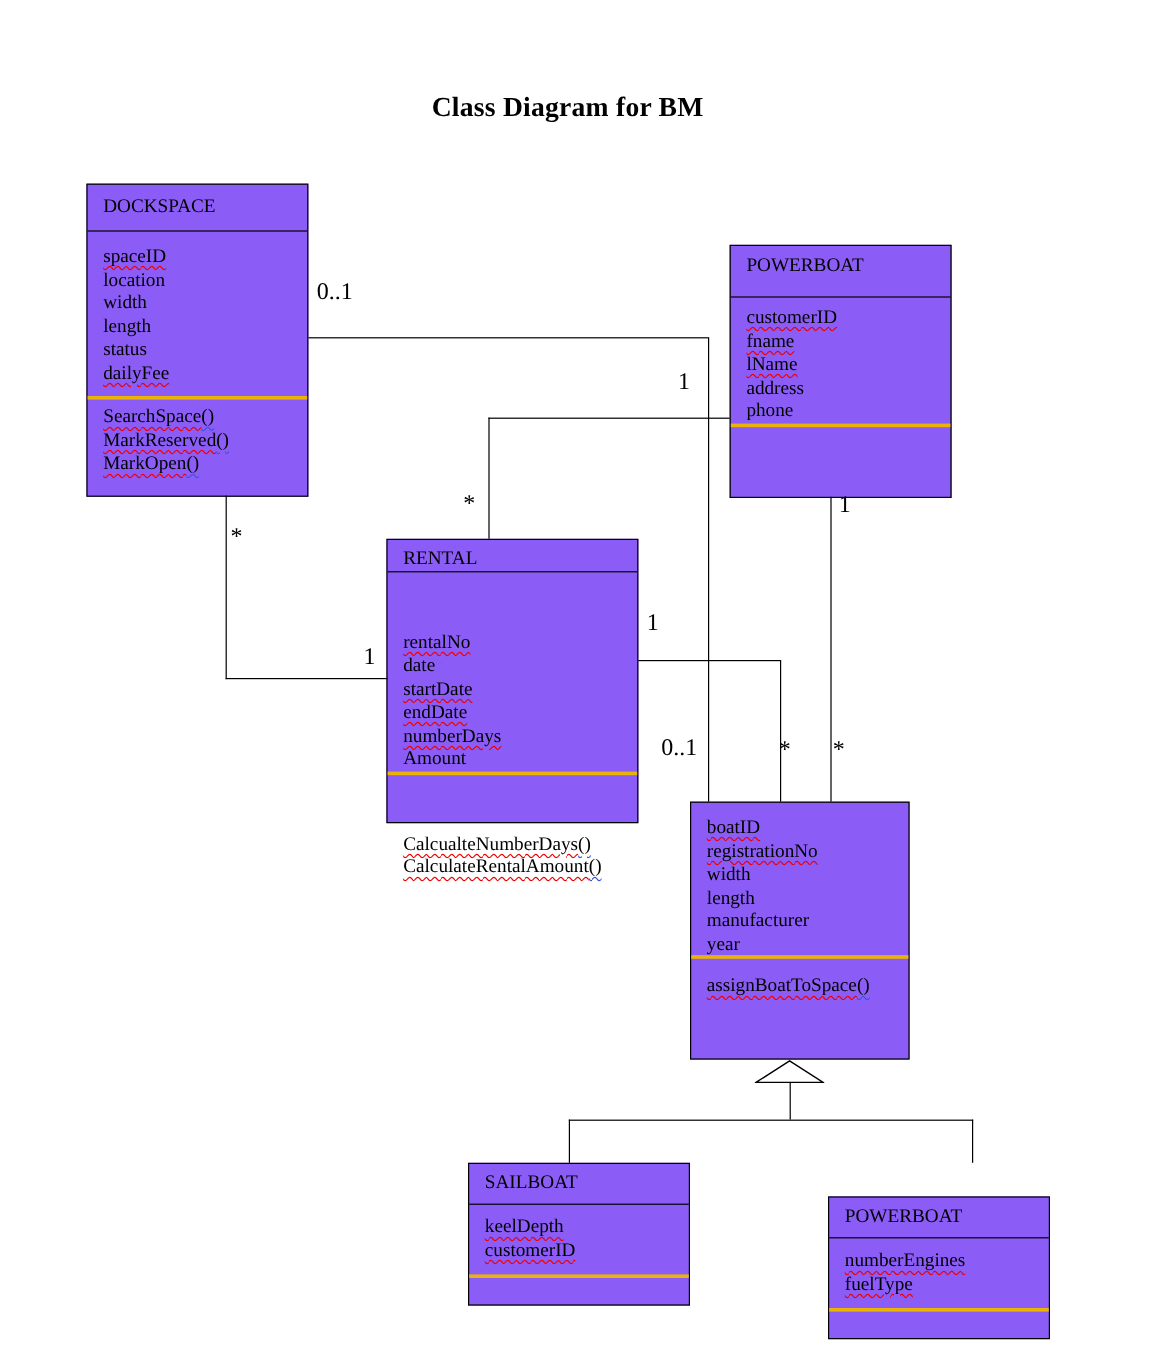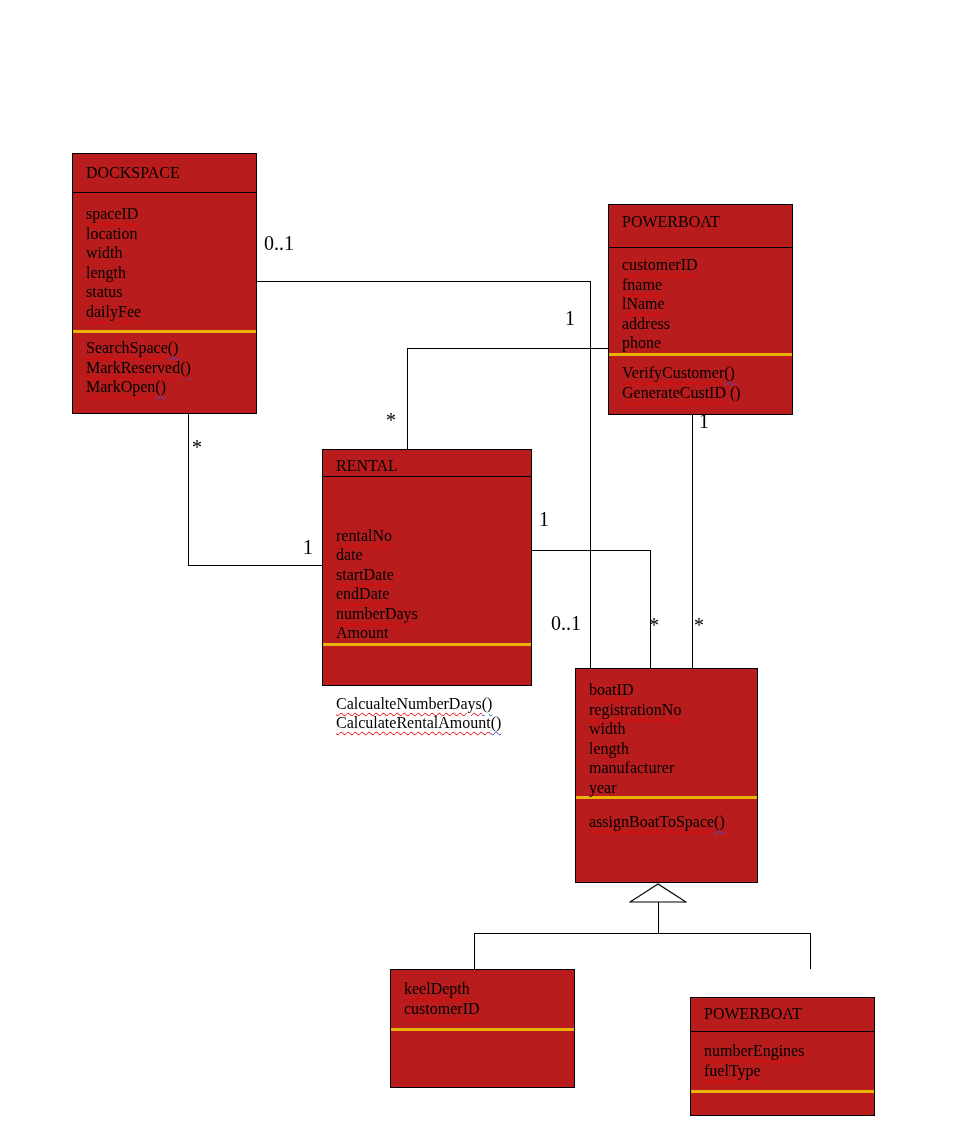--- a/index.html
+++ b/index.html
@@ -6,21 +6,21 @@
   html,body { background:#ffffff; }
   body { font-family:"Liberation Serif","DejaVu Serif",serif; color:#000; }
   .canvas { position:relative; width:972px; height:1133px; background:#fff; overflow:hidden; }
 
   .diagram-title {
     position:absolute; left:0; top:77px; width:946px; text-align:center;
     font-size:23px; font-weight:bold; letter-spacing:0.2px;
   }
 
   
-  .cls { position:absolute; border:1px solid #000; background:#b91c1c; display:flex; flex-direction:column; }
+  .cls { position:absolute; border:1px solid #000; background:#8b5cf6; display:flex; flex-direction:column; }
   .c-title { border-bottom:1px solid #000; font-size:16px; padding-left:13px; }
   .c-attrs { border-bottom:3px solid #eab308; padding-left:13px; }
   .c-methods { flex:1; padding-left:13px; }
   .member { font-size:16px; line-height:19.5px; white-space:nowrap; }
 
   #c-dockspace { left:72px;  top:153px; width:185px; height:261px; }
   #c-dockspace .c-title  { height:39px;  padding-top:9px; }
   #c-dockspace .c-attrs  { height:140px; padding-top:11px; }
   #c-dockspace .c-methods{ padding-top:5px; }
 
@@ -82,20 +82,21 @@
   #lb-rb-near-r  { left:539px; top:509px; }
   #lb-db-near-b  { left:551px; top:613px; }
   #lb-rb-near-b  { left:649px; top:615px; }
   #lb-cb-near-b  { left:694px; top:615px; }
 </style>
 </head>
 <body>
 
 <div class="canvas">
 
+  <div class="diagram-title">Class Diagram for BM</div>
 
   <div class="cls" id="c-dockspace">
     <div class="c-title member">DOCKSPACE</div>
     <div class="c-attrs">
         <div class="member"><span class="wavy-red">spaceID</span></div>
         <div class="member"><span>location</span></div>
         <div class="member"><span>width</span></div>
         <div class="member"><span>length</span></div>
         <div class="member"><span>status</span></div>
         <div class="member"><span class="wavy-red">dailyFee</span></div>
@@ -109,24 +110,20 @@
 
   <div class="cls" id="c-customer">
     <div class="c-title member">POWERBOAT</div>
     <div class="c-attrs">
         <div class="member"><span class="wavy-red">customerID</span></div>
         <div class="member"><span class="wavy-red">fname</span></div>
         <div class="member"><span class="wavy-red">lName</span></div>
         <div class="member"><span>address</span></div>
         <div class="member"><span>phone</span></div>
       </div>
-    <div class="c-methods">
-        <div class="member"><span class="wavy-red">VerifyCustomer</span><span class="wavy-blue">()</span></div>
-        <div class="member"><span class="wavy-red">GenerateCustID </span><span>()</span></div>
-      </div>
   </div>
 
   <div class="cls" id="c-rental">
     <div class="c-title member">RENTAL</div>
     <div class="c-attrs">
         <div class="member"><span class="wavy-red">rentalNo</span></div>
         <div class="member"><span>date</span></div>
         <div class="member"><span class="wavy-red">startDate</span></div>
         <div class="member"><span class="wavy-red">endDate</span></div>
         <div class="member"><span class="wavy-red">numberDays</span></div>
@@ -146,20 +143,21 @@
         <div class="member"><span>length</span></div>
         <div class="member"><span>manufacturer</span></div>
         <div class="member"><span>year</span></div>
       </div>
     <div class="c-methods">
         <div class="member"><span class="wavy-red">assignBoatToSpace</span><span class="wavy-blue">()</span></div>
       </div>
   </div>
 
   <div class="cls" id="c-sailboat">
+    <div class="c-title member">SAILBOAT</div>
     <div class="c-attrs">
         <div class="member"><span class="wavy-red">keelDepth</span></div>
         <div class="member"><span class="wavy-red">customerID</span></div>
       </div>
     <div class="c-methods"></div>
   </div>
 
   <div class="cls" id="c-powerboat">
     <div class="c-title member">POWERBOAT</div>
     <div class="c-attrs">

